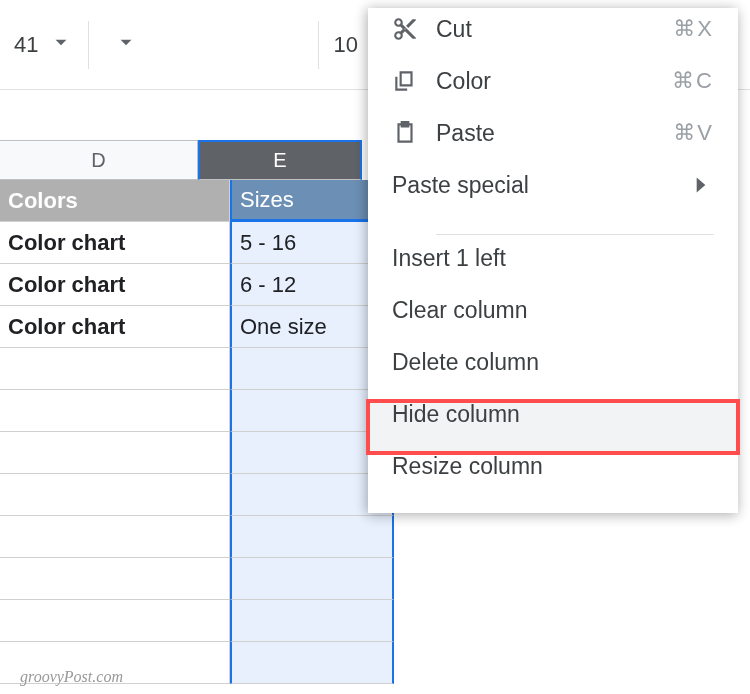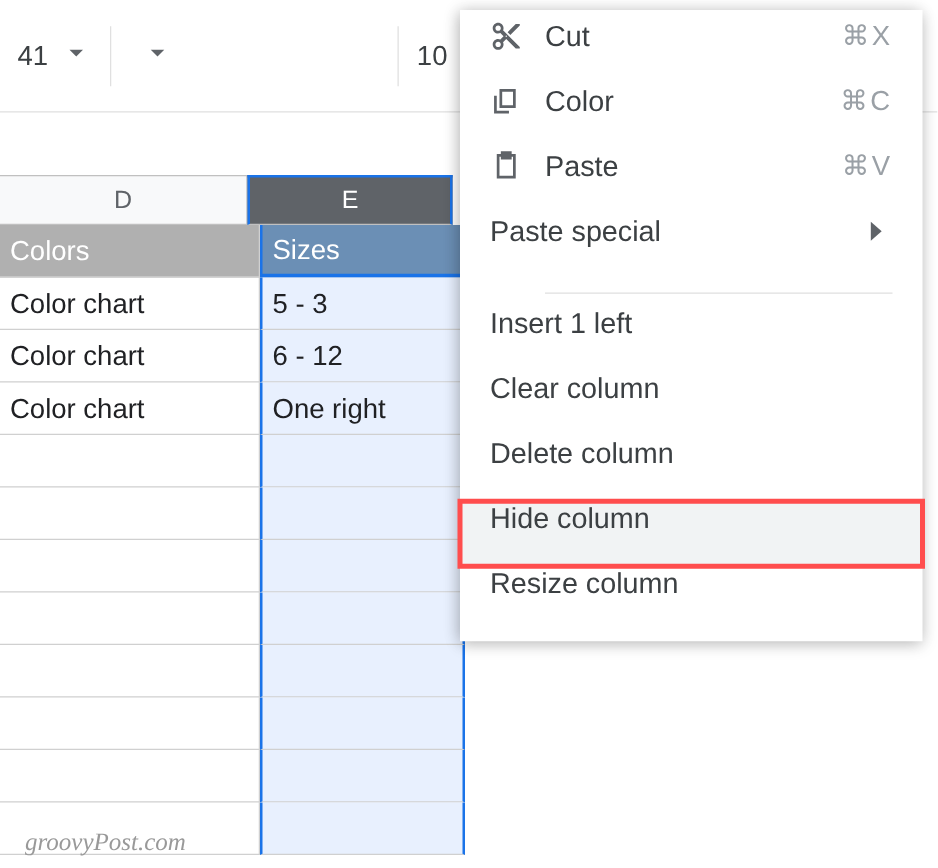--- a/index.html
+++ b/index.html
@@ -14,35 +14,35 @@
     
     .col-headers { display: flex; height: 40px; }
     .col-header { background: #f8f9fa; border: 1px solid #c0c0c0; border-left: none; display: flex; align-items: center; justify-content: center; font-size: 20px; color: #5f6368; flex-shrink: 0; }
     .col-header.selected { background: #5f6368; color: #fff; }
     .col-d { width: 198px; }
     .col-e { width: 164px; border-top: 2px solid #1a73e8; border-left: 2px solid #1a73e8; border-right: 2px solid #1a73e8; }
     
     .row { display: flex; height: 42px; }
     .cell { border: 1px solid #d0d0d0; border-top: none; border-left: none; padding: 6px 8px; font-size: 22px; color: #202124; display: flex; align-items: center; flex-shrink: 0; }
     .cell.header-row { background: #b0b0b0; color: #fff; }
-    .cell-d { width: 208px; }
+    .cell-d { width: 230px; font-weight: bold; }
     .cell-e { width: 164px; background: #e8f0fe; border-left: 2px solid #1a73e8; border-right: 2px solid #1a73e8; }
     .cell-e.header-row { background: #6b8fb5; border-bottom: 3px solid #1a73e8; }
     
     .context-menu { position: absolute; top: 8px; left: 368px; width: 370px; background: #fff; box-shadow: -2px 0 12px rgba(0,0,0,0.2), 0 4px 12px rgba(0,0,0,0.15); padding: 8px 0; z-index: 100; }
     .menu-item { display: flex; align-items: flex-start; height: 52px; padding: 0 24px; font-size: 23px; color: #3c4043; cursor: pointer; position: relative; }
     .menu-icon { width: 44px; display: flex; align-items: center; color: #5f6368; flex-shrink: 0; }
     .menu-label { flex: 1; }
     .menu-shortcut { color: #9aa0a6; font-size: 22px; letter-spacing: 2px; }
     .menu-arrow { color: #5f6368; }
     .menu-divider { height: 1px; background: #e0e0e0; margin: 10px 24px 10px 68px; }
     .menu-item.no-icon { }
     .menu-item.highlighted { background: #f1f3f4; outline: 4px solid #ff4d4d; outline-offset: -2px; }
     
-    .watermark { position: absolute; bottom: 8px; left: 20px; font-family: Georgia, serif; font-style: italic; font-size: 20px; color: #999; }
+    .watermark { position: absolute; bottom: 8px; left: 20px; font-family: Georgia, serif; font-style: italic; font-size: 16px; color: #999; }
     
     svg { width: 26px; height: 26px; }
   </style>
 </head>
 <body>
 
 <div class="toolbar">
   <div class="toolbar-item">
     <span>41</span>
     <span class="dropdown-arrow">
@@ -67,29 +67,29 @@
   <div class="col-headers">
     <div class="col-header col-d">D</div>
     <div class="col-header col-e selected">E</div>
   </div>
   <div class="row">
     <div class="cell cell-d header-row">Colors</div>
     <div class="cell cell-e header-row">Sizes</div>
   </div>
   <div class="row">
     <div class="cell cell-d">Color chart</div>
-    <div class="cell cell-e">5 - 3</div>
+    <div class="cell cell-e">5 - 16</div>
   </div>
   <div class="row">
     <div class="cell cell-d">Color chart</div>
     <div class="cell cell-e">6 - 12</div>
   </div>
   <div class="row">
     <div class="cell cell-d">Color chart</div>
-    <div class="cell cell-e">One right</div>
+    <div class="cell cell-e">One size</div>
   </div>
   <div class="row">
     <div class="cell cell-d"></div>
     <div class="cell cell-e"></div>
   </div>
   <div class="row">
     <div class="cell cell-d"></div>
     <div class="cell cell-e"></div>
   </div>
   <div class="row">

